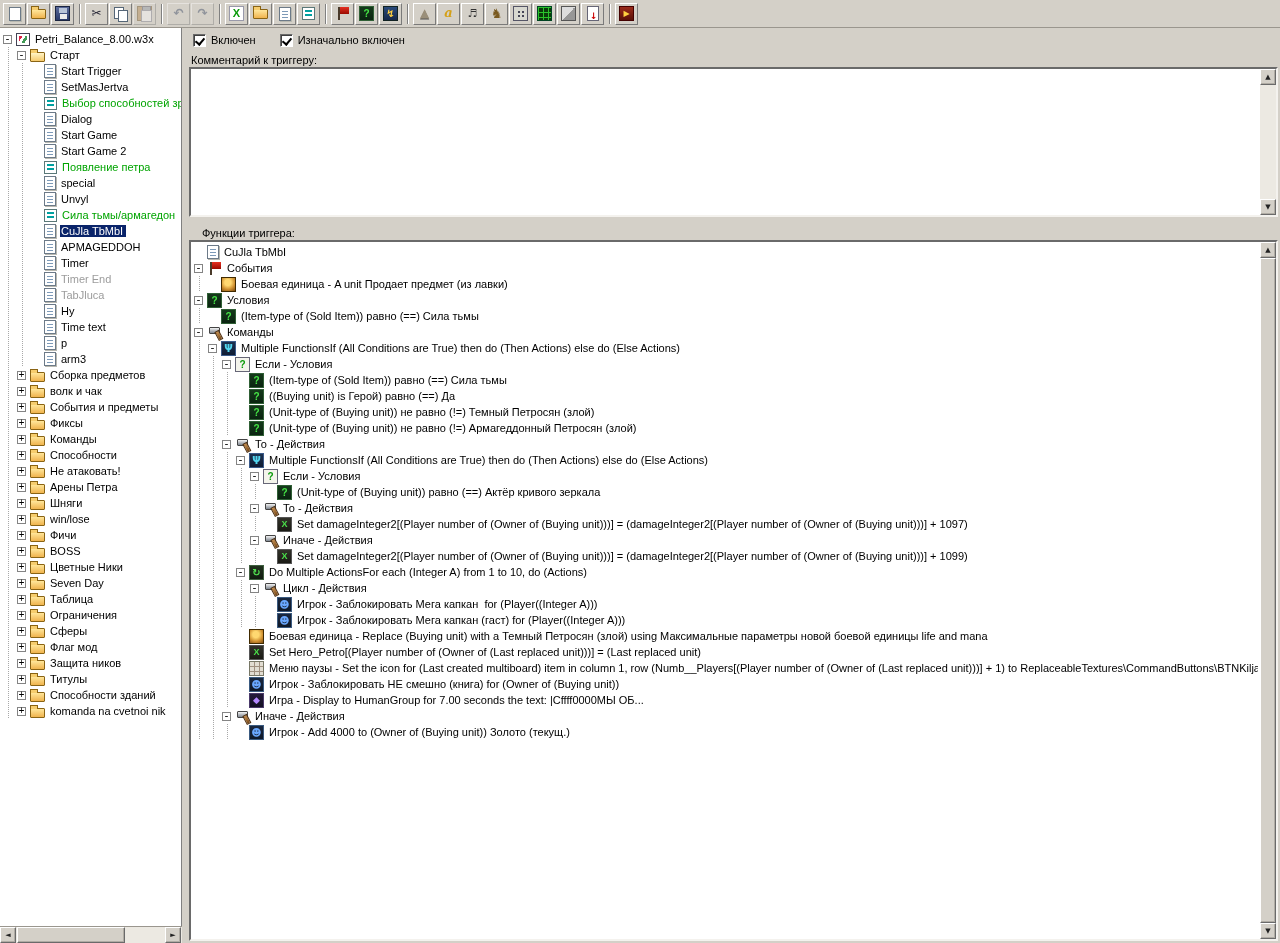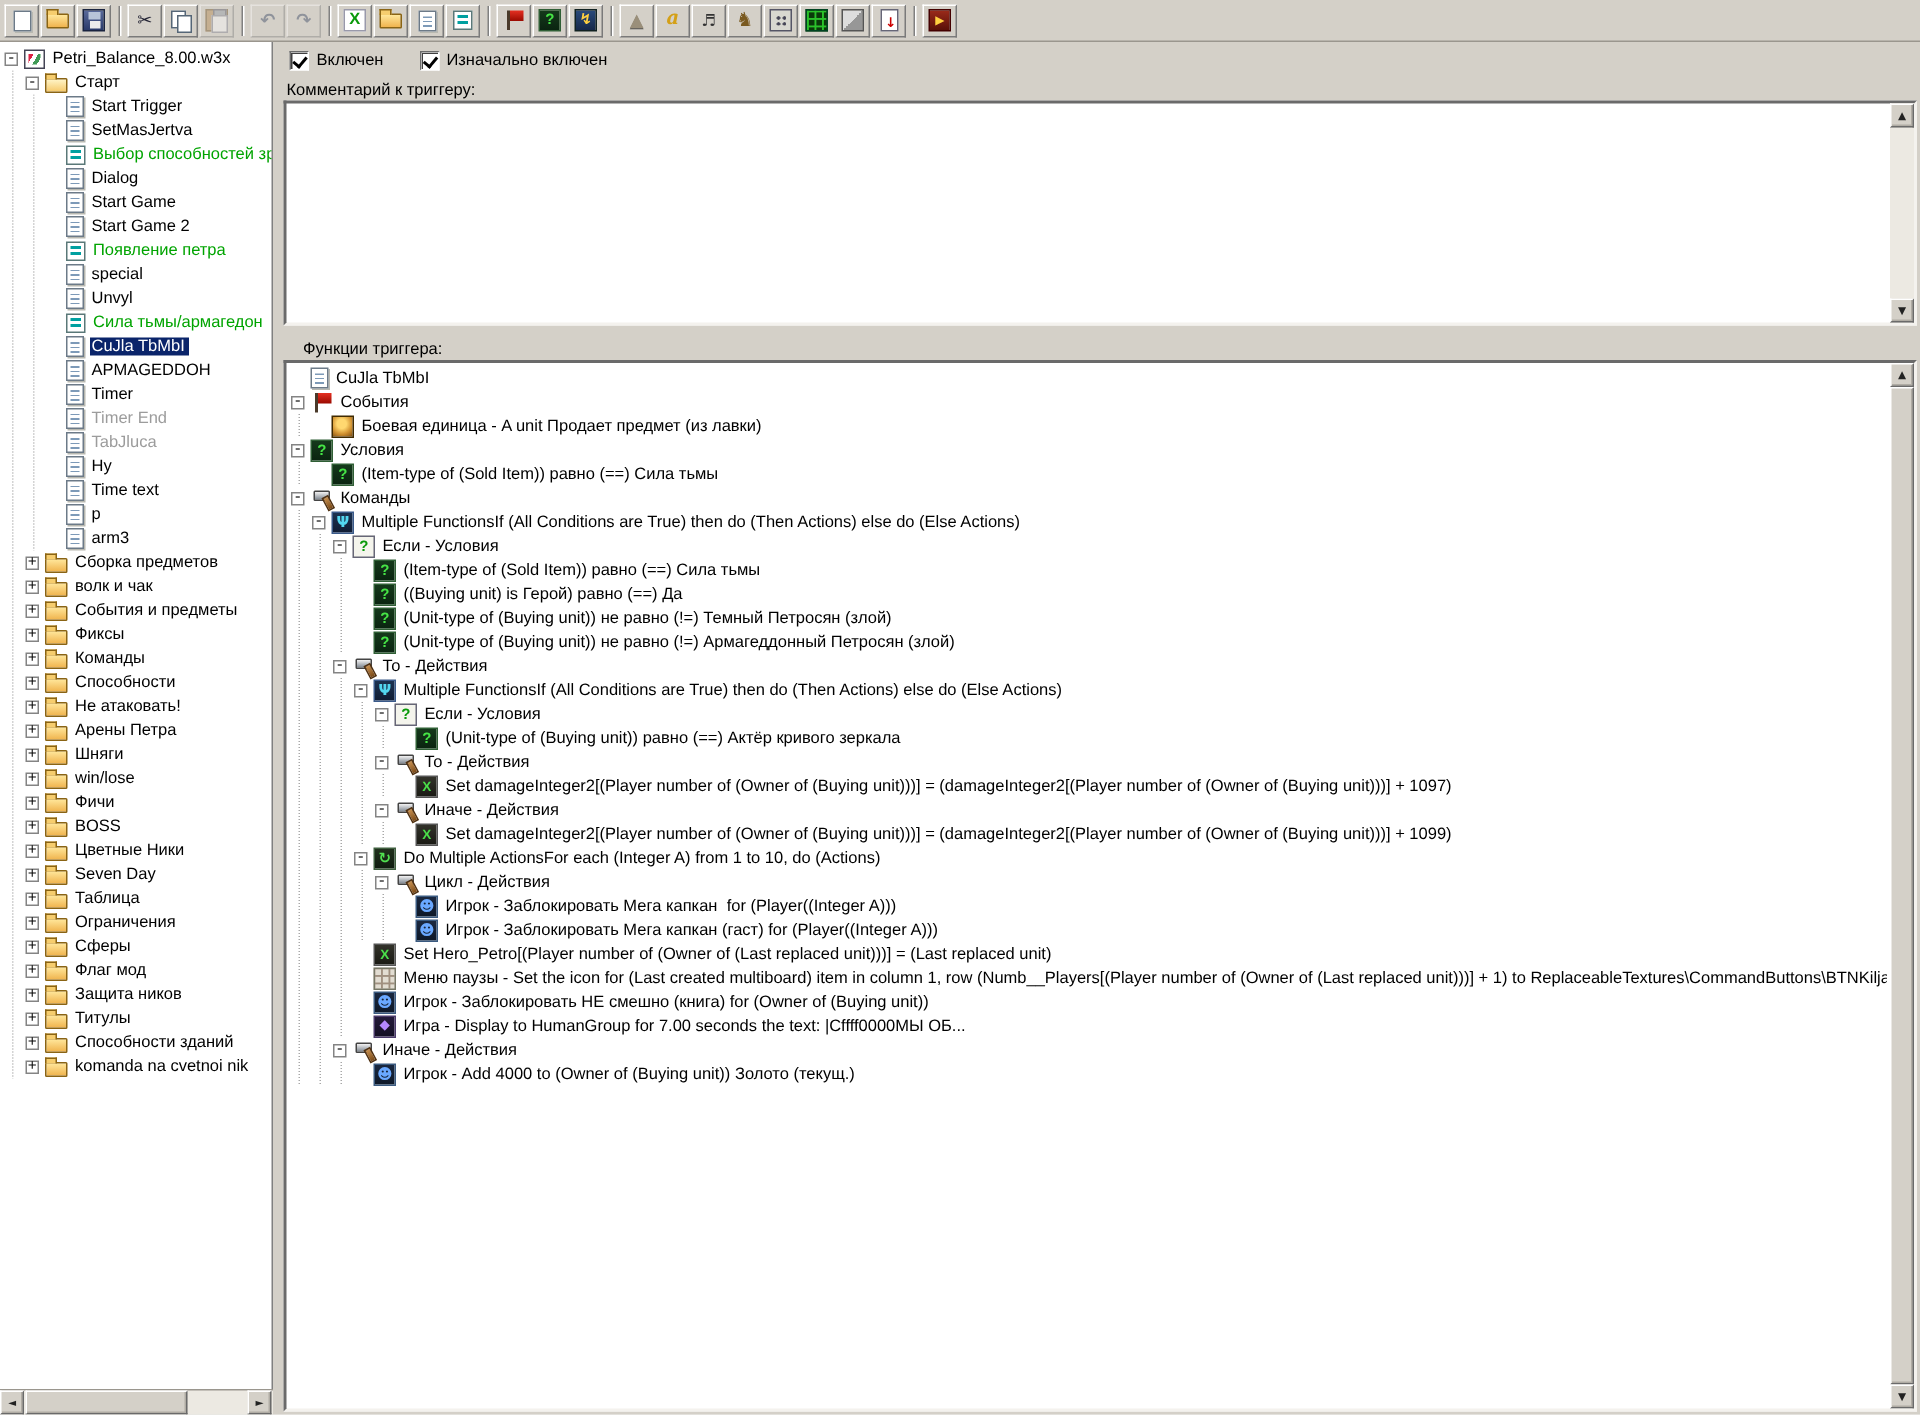--- a/index.html
+++ b/index.html
@@ -358,20 +358,21 @@
           <div class="trow"><span class="guide"></span><span class="guide"></span><span class="guide"></span><span class="guide"></span><span class="slot"><span class="exp">-</span></span><span class="ic ic-ifcond"></span><span class="lbl">Если - Условия</span></div>
           <div class="trow"><span class="guide"></span><span class="guide"></span><span class="guide"></span><span class="guide"></span><span class="guide"></span><span class="slot"></span><span class="ic ic-cond"></span><span class="lbl">(Unit-type of (Buying unit)) равно (==) Актёр кривого зеркала</span></div>
           <div class="trow"><span class="guide"></span><span class="guide"></span><span class="guide"></span><span class="guide"></span><span class="slot"><span class="exp">-</span></span><span class="ic ic-hammer"></span><span class="lbl">То - Действия</span></div>
           <div class="trow"><span class="guide"></span><span class="guide"></span><span class="guide"></span><span class="guide"></span><span class="guide"></span><span class="slot"></span><span class="ic ic-setvar"></span><span class="lbl">Set damageInteger2[(Player number of (Owner of (Buying unit)))] = (damageInteger2[(Player number of (Owner of (Buying unit)))] + 1097)</span></div>
           <div class="trow"><span class="guide"></span><span class="guide"></span><span class="guide"></span><span class="guide"></span><span class="slot"><span class="exp">-</span></span><span class="ic ic-hammer"></span><span class="lbl">Иначе - Действия</span></div>
           <div class="trow"><span class="guide"></span><span class="guide"></span><span class="guide"></span><span class="guide"></span><span class="guide"></span><span class="slot"></span><span class="ic ic-setvar"></span><span class="lbl">Set damageInteger2[(Player number of (Owner of (Buying unit)))] = (damageInteger2[(Player number of (Owner of (Buying unit)))] + 1099)</span></div>
           <div class="trow"><span class="guide"></span><span class="guide"></span><span class="guide"></span><span class="slot"><span class="exp">-</span></span><span class="ic ic-loop"></span><span class="lbl">Do Multiple ActionsFor each (Integer A) from 1 to 10, do (Actions)</span></div>
           <div class="trow"><span class="guide"></span><span class="guide"></span><span class="guide"></span><span class="guide"></span><span class="slot"><span class="exp">-</span></span><span class="ic ic-hammer"></span><span class="lbl">Цикл - Действия</span></div>
           <div class="trow"><span class="guide"></span><span class="guide"></span><span class="guide"></span><span class="guide"></span><span class="guide"></span><span class="slot"></span><span class="ic ic-player"></span><span class="lbl">Игрок - Заблокировать Мега капкан  for (Player((Integer A)))</span></div>
           <div class="trow"><span class="guide"></span><span class="guide"></span><span class="guide"></span><span class="guide"></span><span class="guide"></span><span class="slot"></span><span class="ic ic-player"></span><span class="lbl">Игрок - Заблокировать Мега капкан (гаст) for (Player((Integer A)))</span></div>
+          <div class="trow"><span class="guide"></span><span class="guide"></span><span class="guide"></span><span class="slot"></span><span class="ic ic-unit"></span><span class="lbl">Боевая единица - Replace (Buying unit) with a Темный Петросян (злой) using Максимальные параметры новой боевой единицы life and mana</span></div>
           <div class="trow"><span class="guide"></span><span class="guide"></span><span class="guide"></span><span class="slot"></span><span class="ic ic-setvar"></span><span class="lbl">Set Hero_Petro[(Player number of (Owner of (Last replaced unit)))] = (Last replaced unit)</span></div>
           <div class="trow"><span class="guide"></span><span class="guide"></span><span class="guide"></span><span class="slot"></span><span class="ic ic-board"></span><span class="lbl">Меню паузы - Set the icon for (Last created multiboard) item in column 1, row (Numb__Players[(Player number of (Owner of (Last replaced unit)))] + 1) to ReplaceableTextures\CommandButtons\BTNKiljaedin.blp</span></div>
           <div class="trow"><span class="guide"></span><span class="guide"></span><span class="guide"></span><span class="slot"></span><span class="ic ic-player"></span><span class="lbl">Игрок - Заблокировать НЕ смешно (книга) for (Owner of (Buying unit))</span></div>
           <div class="trow"><span class="guide"></span><span class="guide"></span><span class="guide"></span><span class="slot"></span><span class="ic ic-game"></span><span class="lbl">Игра - Display to HumanGroup for 7.00 seconds the text: |Cffff0000МЫ ОБ...</span></div>
           <div class="trow"><span class="guide"></span><span class="guide"></span><span class="slot"><span class="exp">-</span></span><span class="ic ic-hammer"></span><span class="lbl">Иначе - Действия</span></div>
           <div class="trow"><span class="guide"></span><span class="guide"></span><span class="guide"></span><span class="slot"></span><span class="ic ic-player"></span><span class="lbl">Игрок - Add 4000 to (Owner of (Buying unit)) Золото (текущ.)</span></div>
         </div>
       <div class="vscroll">
         <div class="sbtn up"></div>
         <div class="sthumb"></div>

